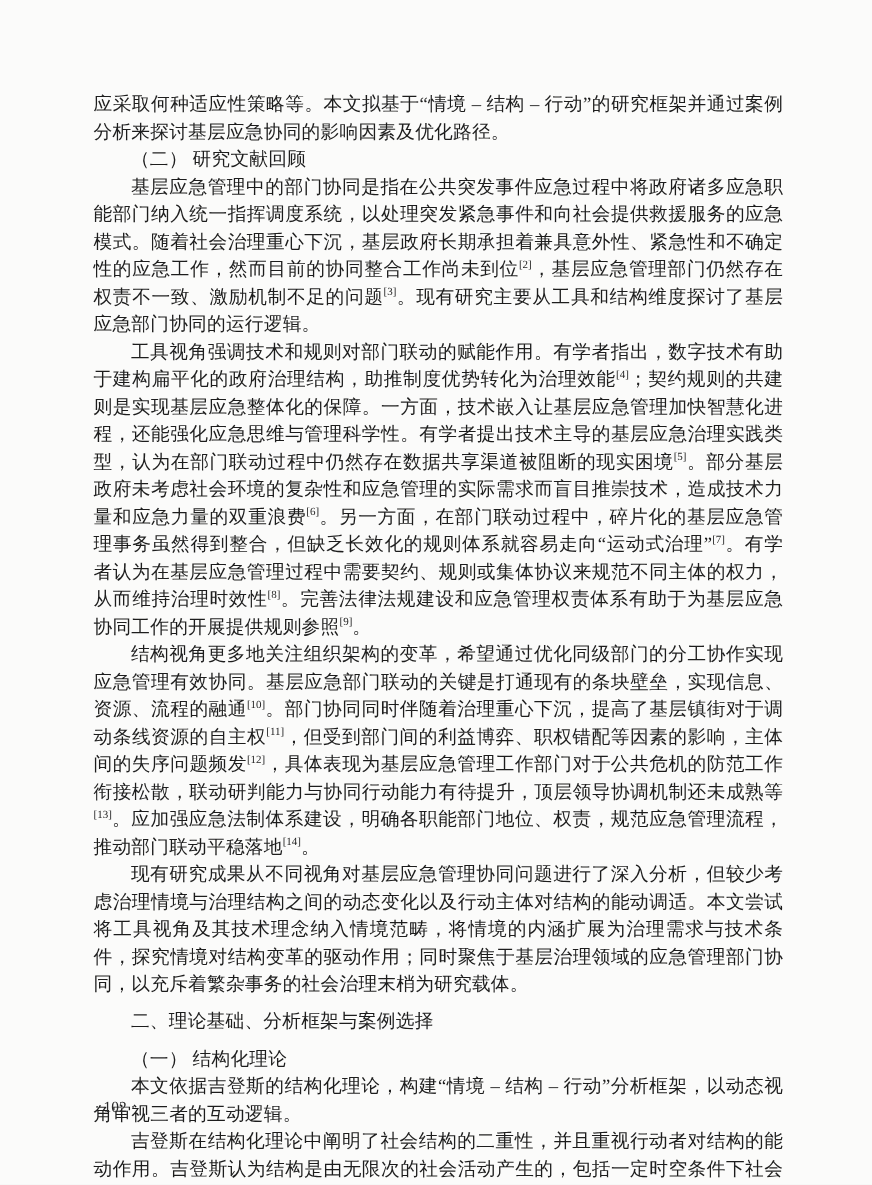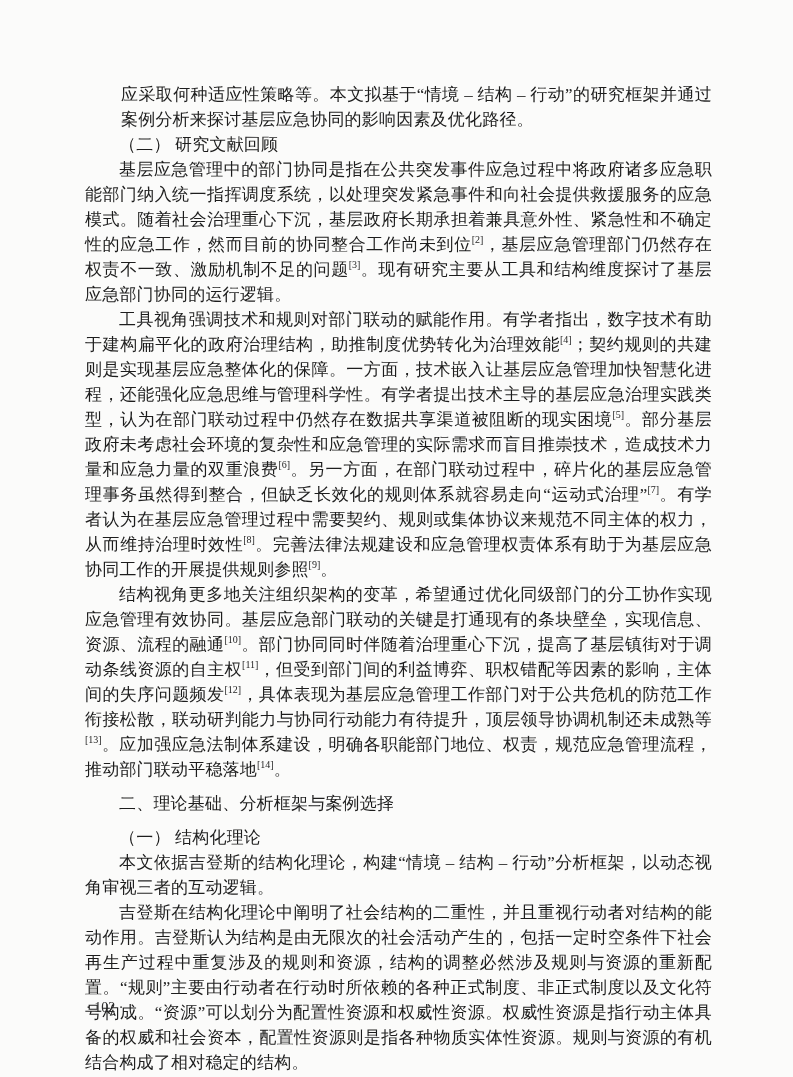--- a/index.html
+++ b/index.html
@@ -22,21 +22,21 @@
     top: 82px;
     width: 627px;
     font-size: 17px;
     line-height: 25px;
     text-align: justify;
     text-justify: inter-character;
     letter-spacing: 0.2px;
   }
   .content p { margin: 0; }
   p.body { text-indent: 2em; }
-  p.no-indent { text-indent: 0; margin-left: 36px; }
+  p.no-indent { text-indent: 0; }
   p.heading {
     font-family: "Liberation Sans", "DejaVu Sans", sans-serif;
     font-weight: normal;
     text-indent: 2em;
     margin: 9px 0 9px 0;
   }
   sup.cite {
     font-size: 10px;
     line-height: 0;
     vertical-align: super;
@@ -53,19 +53,20 @@
 </head>
 <body>
 
 <div class="page">
   <div class="content">
       <p class="body no-indent">应采取何种适应性策略等。本文拟基于“情境 – 结构 – 行动”的研究框架并通过案例分析来探讨基层应急协同的影响因素及优化路径。</p>
       <p class="body">（二） 研究文献回顾</p>
       <p class="body">基层应急管理中的部门协同是指在公共突发事件应急过程中将政府诸多应急职能部门纳入统一指挥调度系统，以处理突发紧急事件和向社会提供救援服务的应急模式。随着社会治理重心下沉，基层政府长期承担着兼具意外性、紧急性和不确定性的应急工作，然而目前的协同整合工作尚未到位<sup class="cite">[2]</sup>，基层应急管理部门仍然存在权责不一致、激励机制不足的问题<sup class="cite">[3]</sup>。现有研究主要从工具和结构维度探讨了基层应急部门协同的运行逻辑。</p>
       <p class="body">工具视角强调技术和规则对部门联动的赋能作用。有学者指出，数字技术有助于建构扁平化的政府治理结构，助推制度优势转化为治理效能<sup class="cite">[4]</sup>；契约规则的共建则是实现基层应急整体化的保障。一方面，技术嵌入让基层应急管理加快智慧化进程，还能强化应急思维与管理科学性。有学者提出技术主导的基层应急治理实践类型，认为在部门联动过程中仍然存在数据共享渠道被阻断的现实困境<sup class="cite">[5]</sup>。部分基层政府未考虑社会环境的复杂性和应急管理的实际需求而盲目推崇技术，造成技术力量和应急力量的双重浪费<sup class="cite">[6]</sup>。另一方面，在部门联动过程中，碎片化的基层应急管理事务虽然得到整合，但缺乏长效化的规则体系就容易走向“运动式治理”<sup class="cite">[7]</sup>。有学者认为在基层应急管理过程中需要契约、规则或集体协议来规范不同主体的权力，从而维持治理时效性<sup class="cite">[8]</sup>。完善法律法规建设和应急管理权责体系有助于为基层应急协同工作的开展提供规则参照<sup class="cite">[9]</sup>。</p>
       <p class="body">结构视角更多地关注组织架构的变革，希望通过优化同级部门的分工协作实现应急管理有效协同。基层应急部门联动的关键是打通现有的条块壁垒，实现信息、资源、流程的融通<sup class="cite">[10]</sup>。部门协同同时伴随着治理重心下沉，提高了基层镇街对于调动条线资源的自主权<sup class="cite">[11]</sup>，但受到部门间的利益博弈、职权错配等因素的影响，主体间的失序问题频发<sup class="cite">[12]</sup>，具体表现为基层应急管理工作部门对于公共危机的防范工作衔接松散，联动研判能力与协同行动能力有待提升，顶层领导协调机制还未成熟等<sup class="cite">[13]</sup>。应加强应急法制体系建设，明确各职能部门地位、权责，规范应急管理流程，推动部门联动平稳落地<sup class="cite">[14]</sup>。</p>
+      <p class="body">现有研究成果从不同视角对基层应急管理协同问题进行了深入分析，但较少考虑治理情境与治理结构之间的动态变化以及行动主体对结构的能动调适。本文尝试将工具视角及其技术理念纳入情境范畴，将情境的内涵扩展为治理需求与技术条件，探究情境对结构变革的驱动作用；同时聚焦于基层治理领域的应急管理部门协同，以充斥着繁杂事务的社会治理末梢为研究载体。</p>
       <p class="heading">二、理论基础、分析框架与案例选择</p>
       <p class="body">（一） 结构化理论</p>
       <p class="body">本文依据吉登斯的结构化理论，构建“情境 – 结构 – 行动”分析框架，以动态视角审视三者的互动逻辑。</p>
       <p class="body">吉登斯在结构化理论中阐明了社会结构的二重性，并且重视行动者对结构的能动作用。吉登斯认为结构是由无限次的社会活动产生的，包括一定时空条件下社会再生产过程中重复涉及的规则和资源，结构的调整必然涉及规则与资源的重新配置。“规则”主要由行动者在行动时所依赖的各种正式制度、非正式制度以及文化符号构成。“资源”可以划分为配置性资源和权威性资源。权威性资源是指行动主体具备的权威和社会资本，配置性资源则是指各种物质实体性资源。规则与资源的有机结合构成了相对稳定的结构。</p>
     </div>
   <div class="page-number">· 102 ·</div>
 </div>
 
 </body></html>

